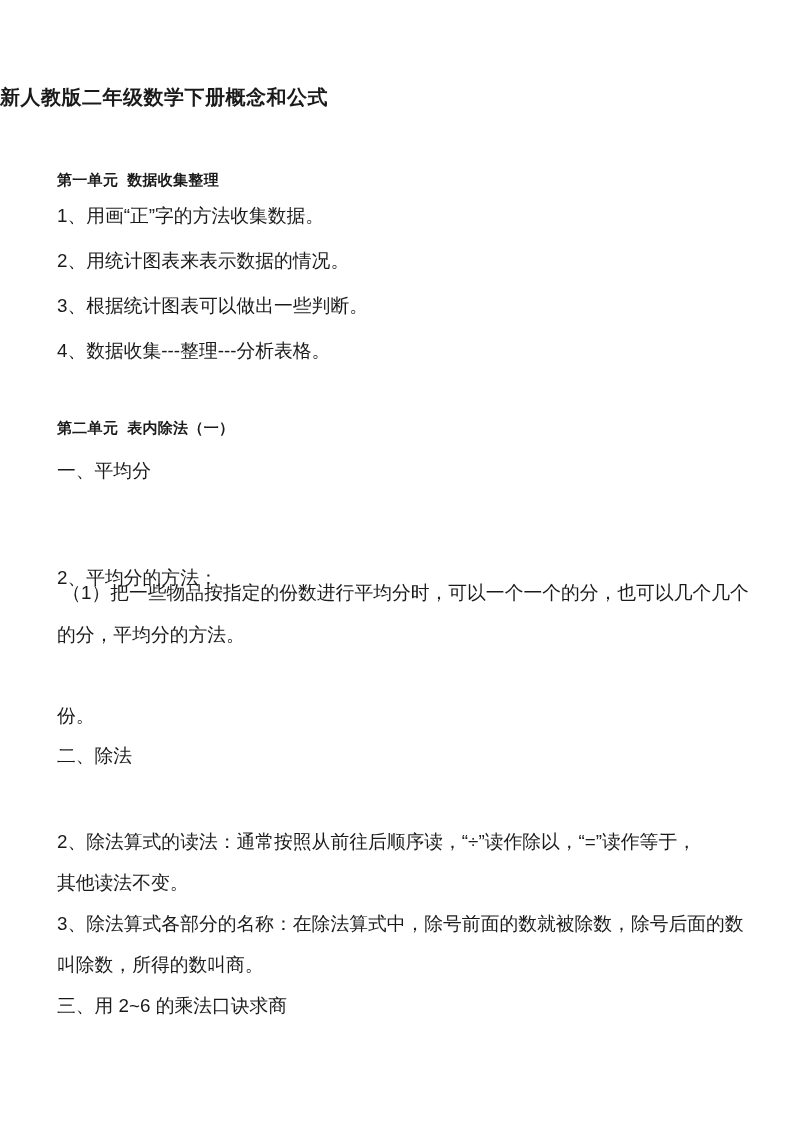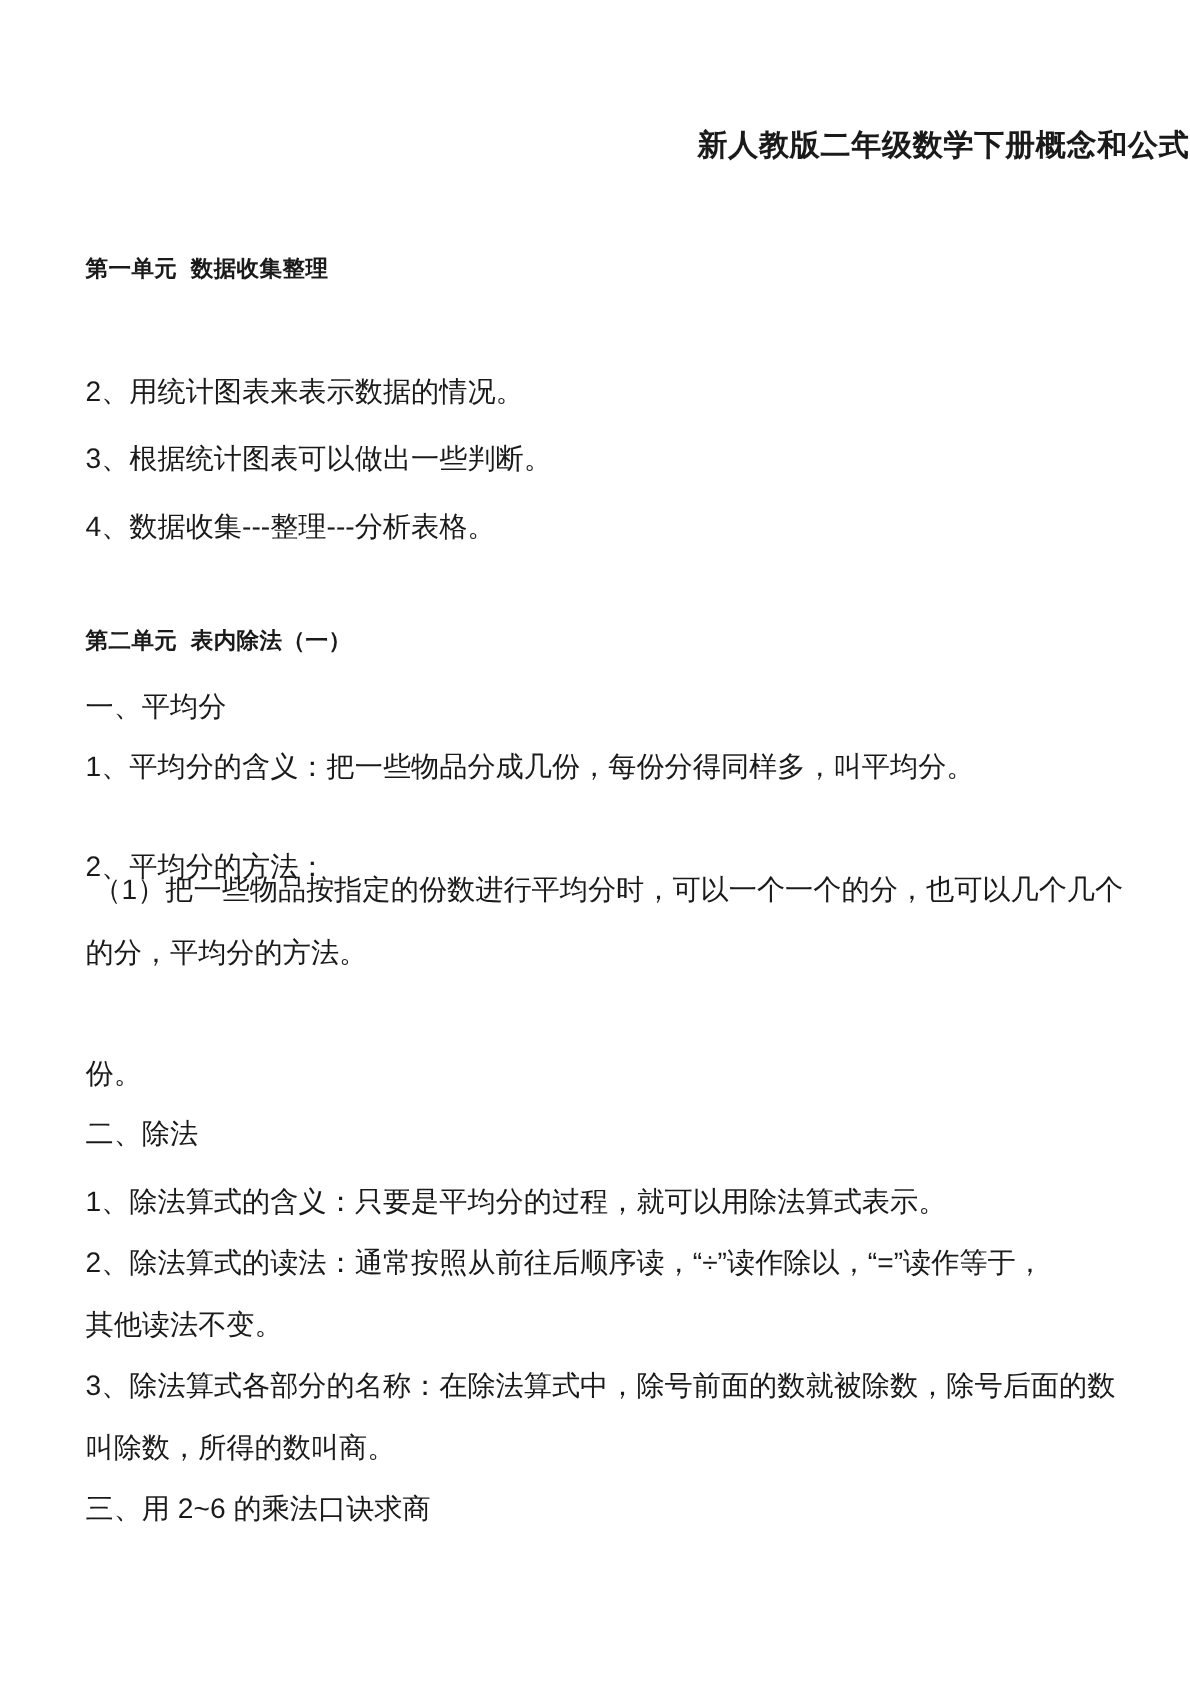--- a/index.html
+++ b/index.html
@@ -13,27 +13,26 @@
     height: 1122px;
     background: #ffffff;
     overflow: hidden;
     font-family: "Liberation Sans", "DejaVu Sans", sans-serif;
     color: #1a1a1a;
   }
   .doc-title {
     position: absolute;
     left: 0;
     right: 0;
-    text-align: right;
+    text-align: left;
     font-size: 20px;
     font-weight: bold;
     line-height: 1;
     white-space: pre;
     letter-spacing: 0.5px;
-    padding-left: 24px;
   }
   .line {
     position: absolute;
     left: 57px;
     font-size: 18.8px;
     line-height: 1;
     white-space: pre;
     color: #1a1a1a;
   }
   .heading {
@@ -44,45 +43,44 @@
 </style>
 </head>
 <body>
 
 <div class="page">
 
   <div class="doc-title" style="top:87px">新人教版二年级数学下册概念和公式</div>
 
   <div class="line heading" style="top:172px">第一单元  数据收集整理</div>
 
+  <div class="line" style="top:207px">1、用画“正”字的方法收集数据。</div>
 
   <div class="line" style="top:252px">2、用统计图表来表示数据的情况。</div>
 
   <div class="line" style="top:297px">3、根据统计图表可以做出一些判断。</div>
 
   <div class="line" style="top:342px">4、数据收集---整理---分析表格。</div>
 
   <div class="line heading" style="top:420px">第二单元  表内除法（一）</div>
 
   <div class="line" style="top:462px">一、平均分</div>
 
-  <div class="line" style="top:502px">1、平均分的含义：把一些物品分成几份，每份分得同样多，叫平均分。</div>
 
   <div class="line" style="top:569px">2、平均分的方法：</div>
 
   <div class="line" style="top:584px"> （1）把一些物品按指定的份数进行平均分时，可以一个一个的分，也可以几个几个</div>
 
   <div class="line" style="top:626px">的分，平均分的方法。</div>
 
 
   <div class="line" style="top:707px">份。</div>
 
   <div class="line" style="top:747px">二、除法</div>
 
-  <div class="line" style="top:792px">1、除法算式的含义：只要是平均分的过程，就可以用除法算式表示。</div>
 
   <div class="line" style="top:833px">2、除法算式的读法：通常按照从前往后顺序读，“÷”读作除以，“=”读作等于，</div>
 
   <div class="line" style="top:874px">其他读法不变。</div>
 
   <div class="line" style="top:915px">3、除法算式各部分的名称：在除法算式中，除号前面的数就被除数，除号后面的数</div>
 
   <div class="line" style="top:956px">叫除数，所得的数叫商。</div>
 
   <div class="line" style="top:997px">三、用 2~6 的乘法口诀求商</div>

